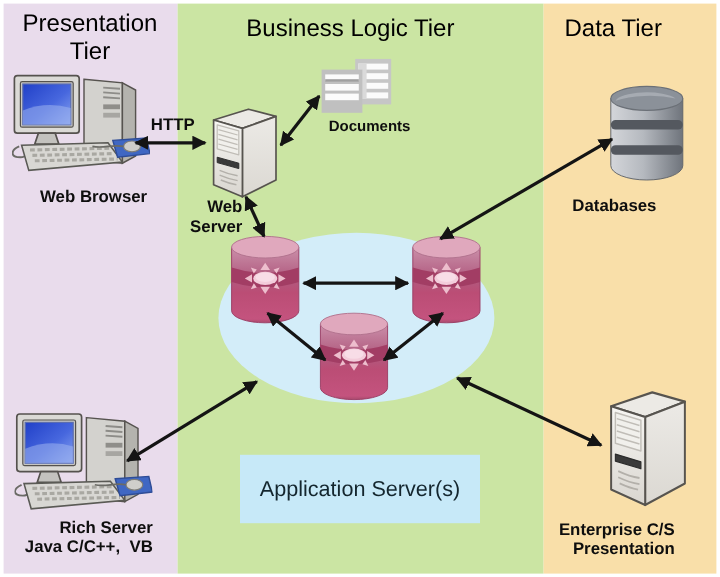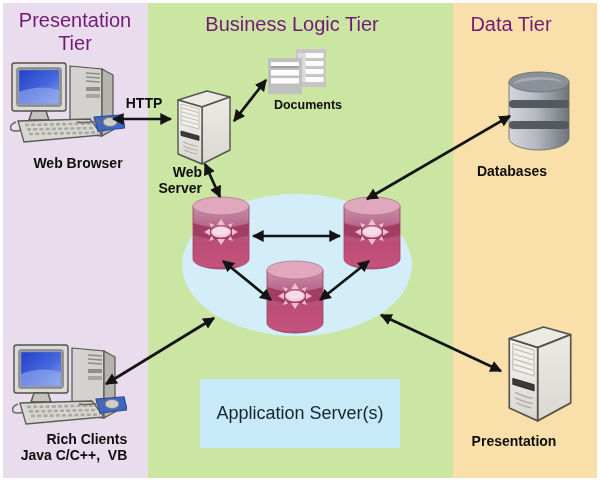--- a/index.html
+++ b/index.html
@@ -6,35 +6,35 @@
   #canvas{
     position:relative;width:600px;height:481px;background:#ffffff;
     font-family:"Liberation Sans", sans-serif;overflow:hidden;
   }
   .band{position:absolute;top:3px;height:475px;}
   .band-presentation{left:3px;width:145px;}
   .band-business{left:148px;width:305px;}
   .band-data{left:453px;width:144px;}
   .tier-title{
     position:absolute;transform:translateX(-50%);text-align:center;
-    font-size:20px;line-height:23px;color:#701a75;font-weight:500;white-space:nowrap;
+    font-size:20px;line-height:23px;color:#000000;font-weight:500;white-space:nowrap;
   }
   .tier-title.wrap{white-space:normal;width:150px;}
   .label{
     position:absolute;transform:translateX(-50%);text-align:right;
     font-size:14px;line-height:16px;font-weight:bold;color:#0e0e0e;white-space:nowrap;
   }
   .label .pre{white-space:pre;}
   .label-small{font-size:12.5px;}
   #cluster-ellipse{
     position:absolute;left:182px;top:194px;width:230px;height:142px;
     border-radius:50%;
   }
   #app-server-box{
-    position:absolute;left:200px;top:379px;width:200px;height:69px;
+    position:absolute;left:200px;top:379px;width:200px;height:57px;
     display:flex;align-items:center;justify-content:center;
     font-size:18px;color:#14262e;font-weight:500;
   }
   .icon{position:absolute;}
   #arrow-layer{position:absolute;left:0;top:0;width:600px;height:481px;pointer-events:none;}
   #defs-svg{position:absolute;width:0;height:0;}
 </style>
 </head>
 <body>
 
@@ -219,24 +219,25 @@
     </svg>
 
   <div class="label" style="left:78px;top:155px;">Web Browser</div>
   <div class="label" style="left:144px;top:95px;">HTTP</div>
   <div class="label" style="left:172px;top:164px;">
     <div style="width:60px;white-space:normal;">Web Server</div>
   </div>
   <div class="label label-small" style="left:296px;top:97px;margin-left:12px;">Documents</div>
   <div class="label" style="left:512px;top:163px;">Databases</div>
   <div class="label" style="left:74px;top:431px;">
-    <div>Rich Clients</div>
+    <div>Rich Server</div>
     <div class="pre">Java C/C++,  VB</div>
   </div>
   <div class="label" style="left:514px;top:433px;">
+    <div>Enterprise C/S</div>
     <div>Presentation</div>
   </div>
 
   <svg id="arrow-layer" viewBox="0 0 600 481">
     <defs>
       <marker id="ah" viewBox="0 0 10 10" refX="9" refY="5" markerWidth="4.4" markerHeight="4.4" orient="auto-start-reverse" markerUnits="strokeWidth">
         <path d="M0,0 L10,5 L0,10 z" fill="#141414"></path>
       </marker>
     </defs>
     <g stroke="#141414" stroke-width="2.7" marker-start="url(#ah)" marker-end="url(#ah)">

